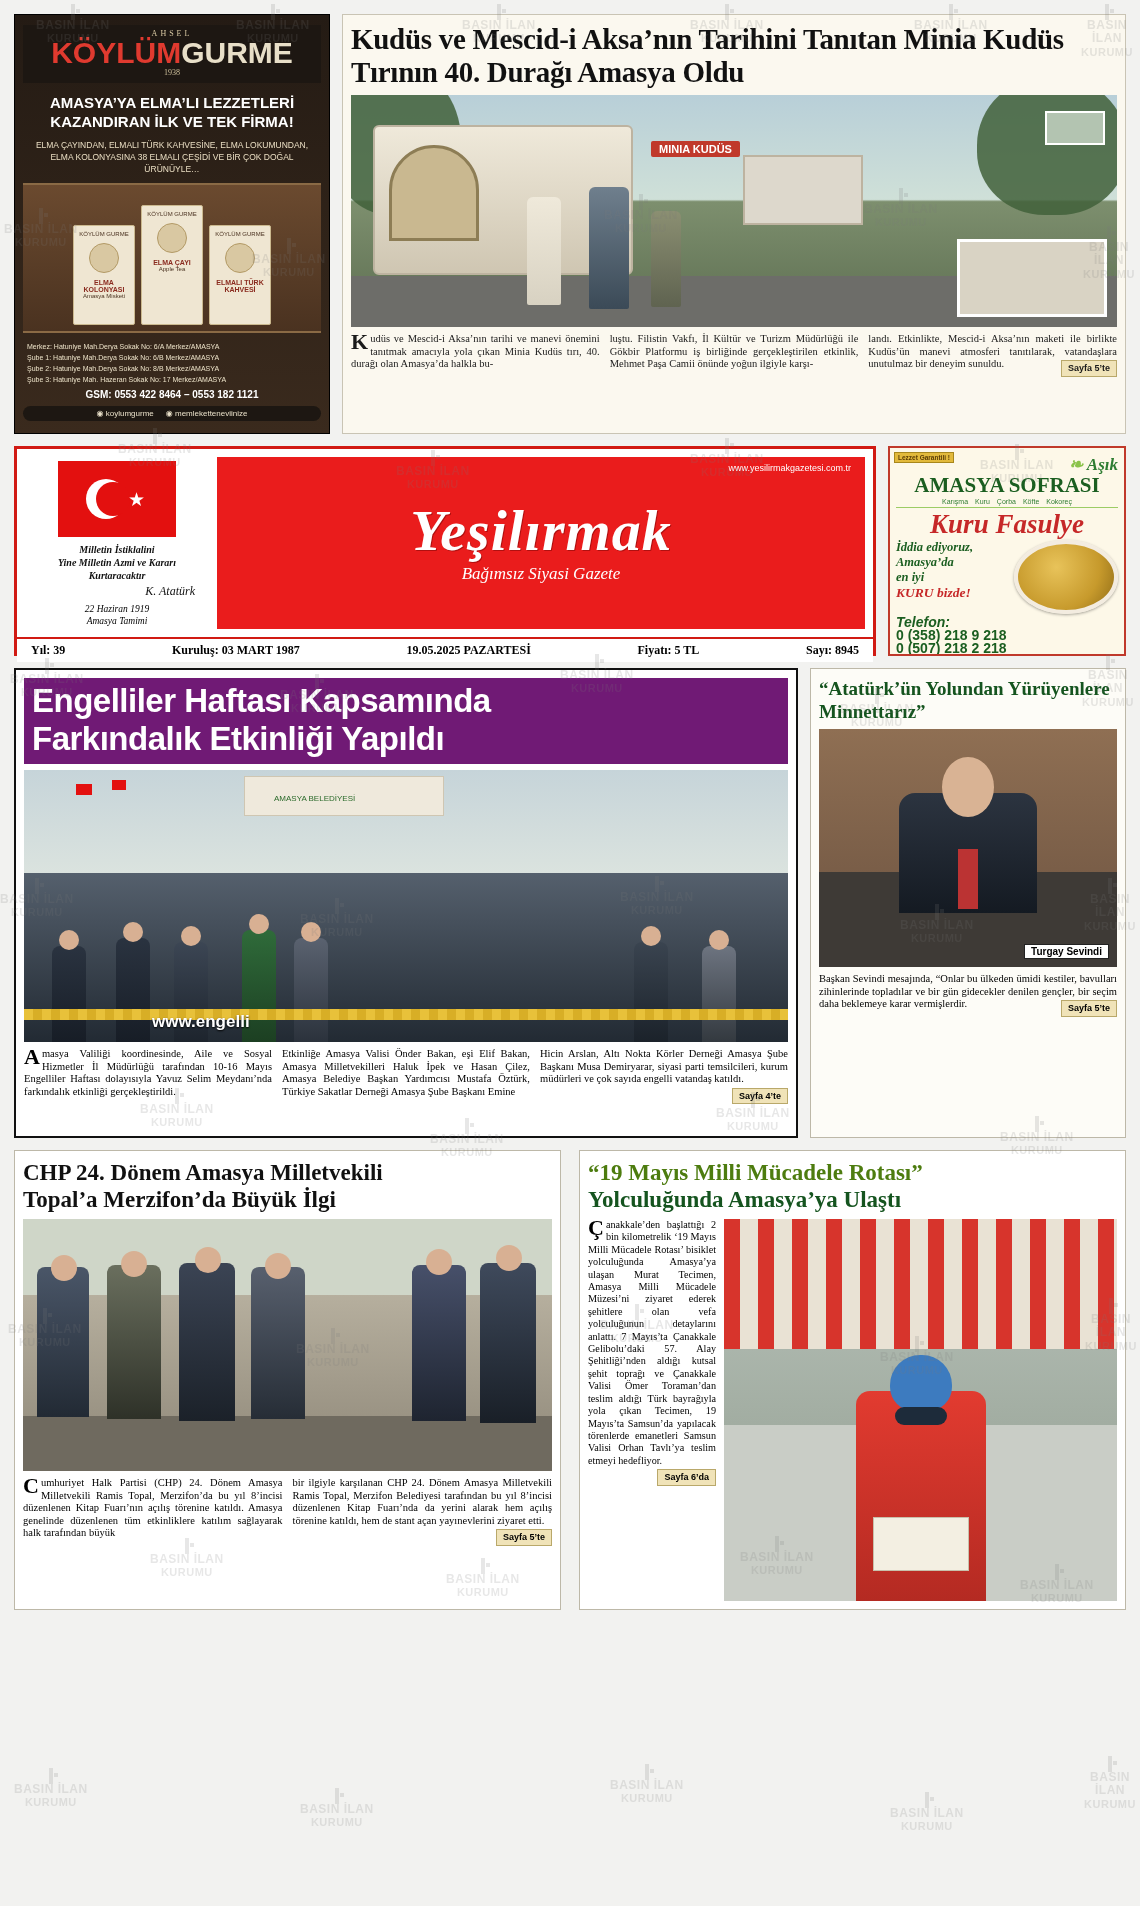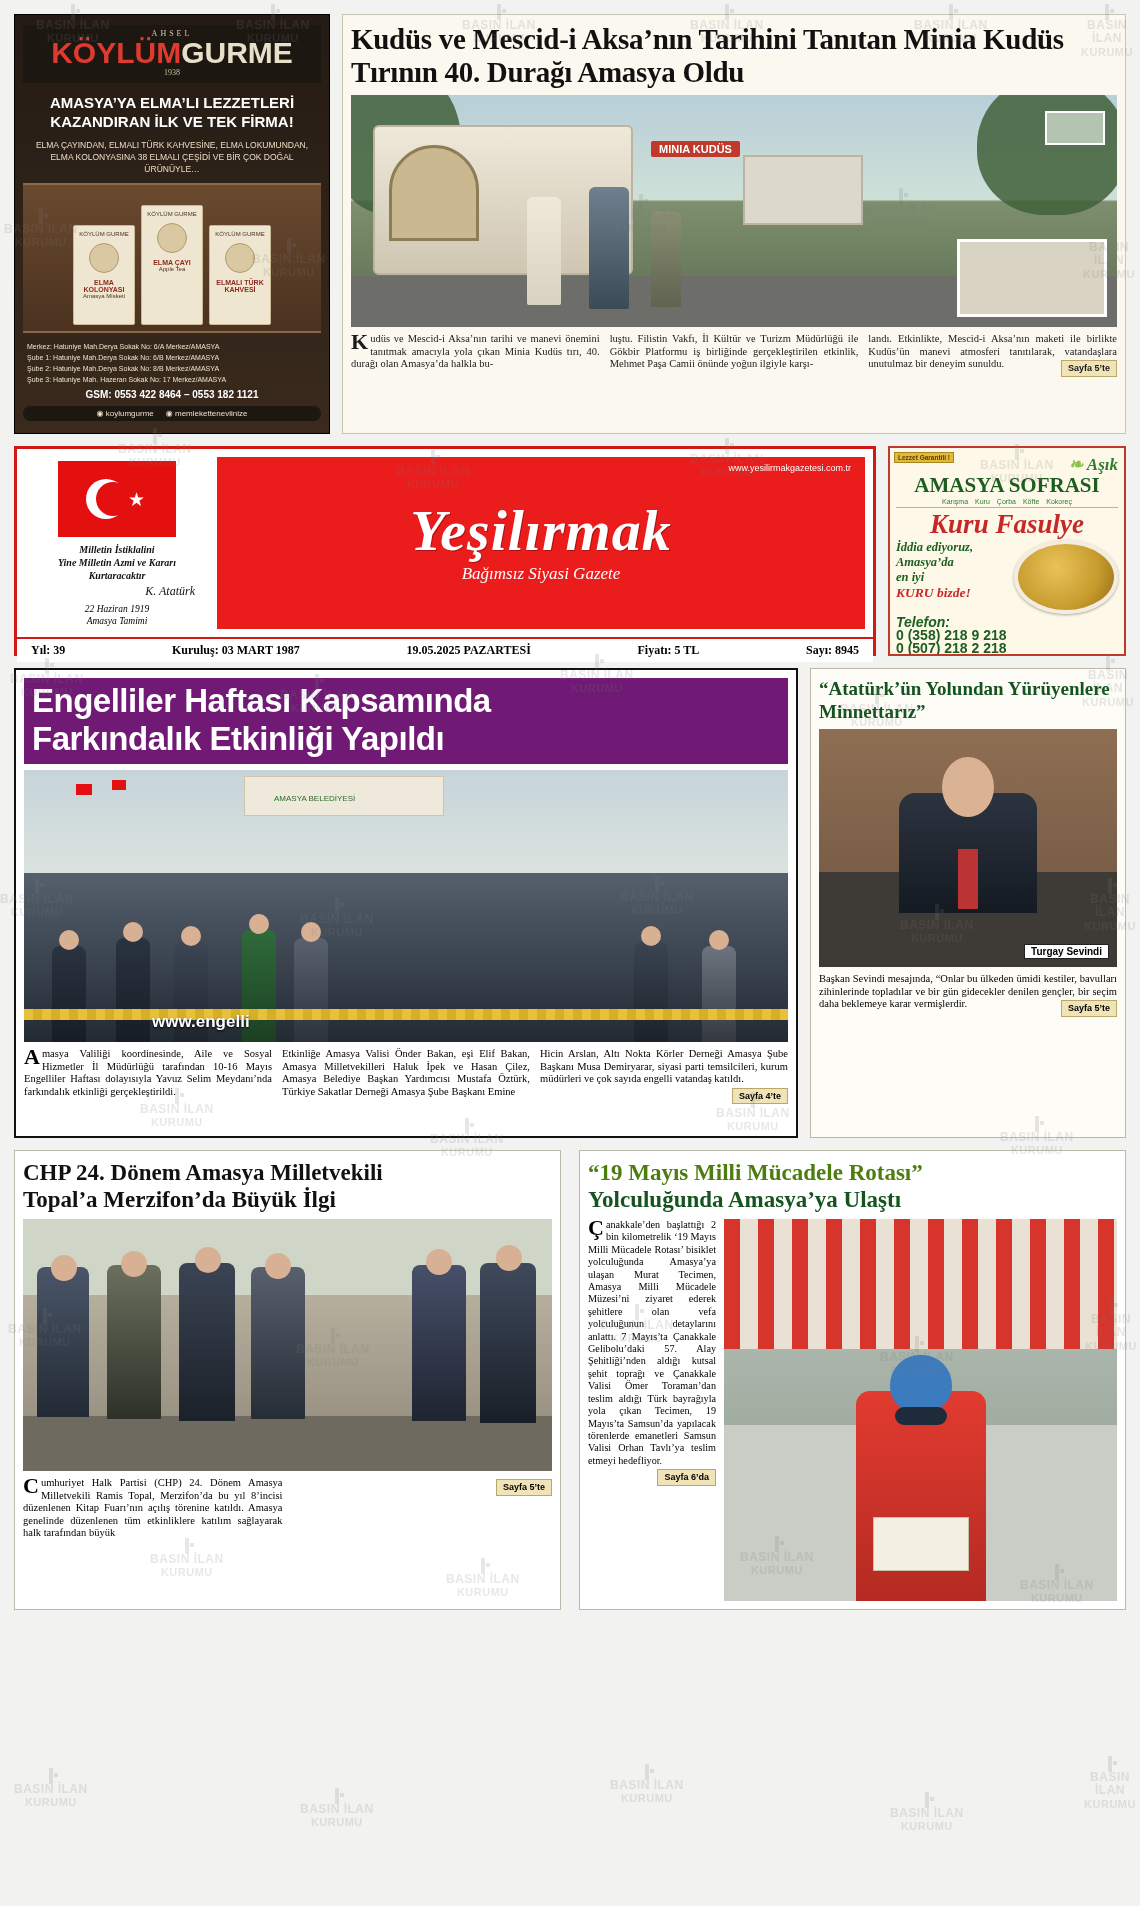--- a/index.html
+++ b/index.html
@@ -754,20 +754,21 @@
         <div class="ph-suit" style="right:86px;bottom:50px;height:156px;width:54px;background:linear-gradient(#47506a,#1e2430);"></div>
         <div class="ph-head" style="right:100px;bottom:196px;width:26px;height:26px;"></div>
         <div class="ph-suit" style="right:16px;bottom:48px;height:160px;width:56px;background:linear-gradient(#3f4a5c,#191f27);"></div>
         <div class="ph-head" style="right:30px;bottom:200px;width:26px;height:26px;"></div>
       </div>
       <div class="bot-cols">
         <div class="cap-dropcap">Cumhuriyet Halk Partisi (CHP) 24. Dönem Amasya Milletvekili Ramis Topal, Merzifon’da bu yıl 8’incisi düzenlenen Kitap Fuarı’nın açılış törenine katıldı.
 
 Amasya genelinde düzenlenen tüm etkinliklere katılım sağlayarak halk tarafından büyük</div>
         <div>
+          <span>bir ilgiyle karşılanan CHP 24. Dönem Amasya Milletvekili Ramis Topal, Merzifon Belediyesi tarafından bu yıl 8’incisi düzenlenen Kitap Fuarı’nda da yerini alarak hem açılış törenine katıldı, hem de stant açan yayınevlerini ziyaret etti.</span>
           <span class="page-ref">Sayfa 5’te</span>
         </div>
       </div>
     </div>
 
     <div class="bot-right">
       <div class="head-green">
         <span class="red">“19 Mayıs Milli Mücadele Rotası”</span>
         <span class="l2" style="display:block;">Yolculuğunda Amasya’ya Ulaştı</span>
       </div>

